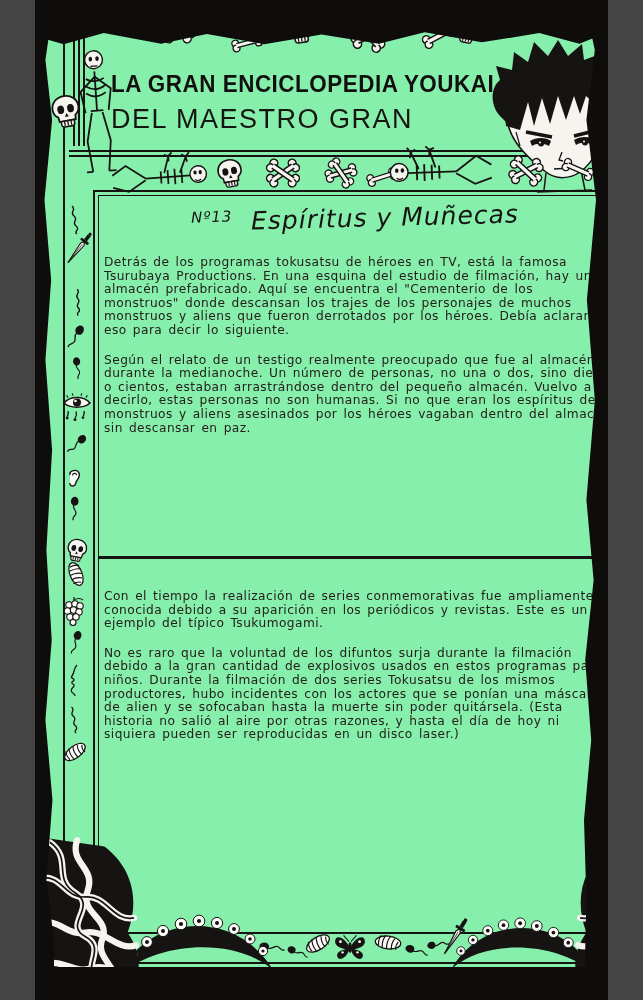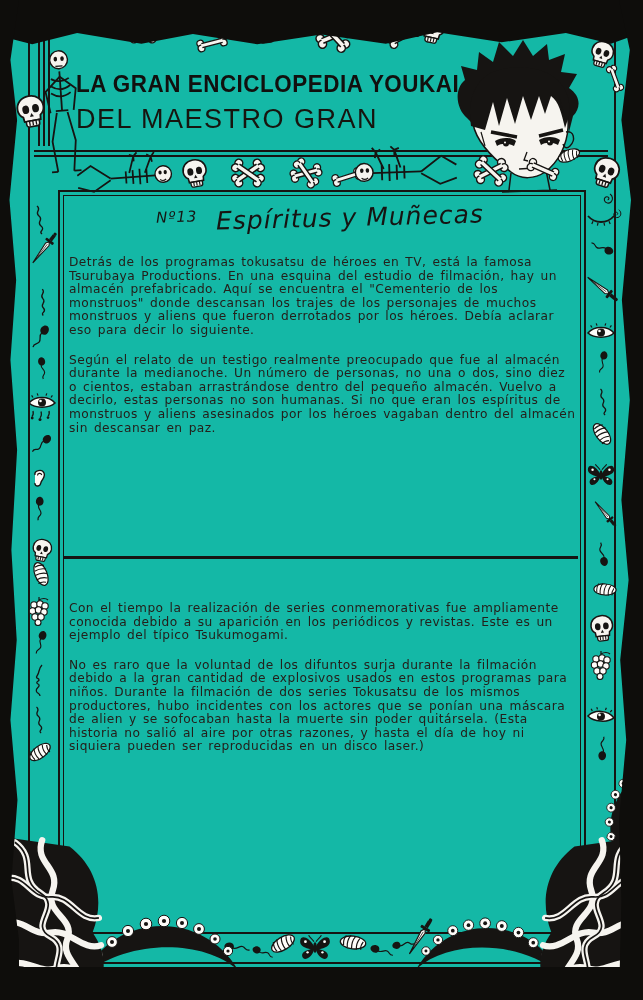--- a/index.html
+++ b/index.html
@@ -1,16 +1,16 @@
 <!DOCTYPE html>
 <html><head>
 <meta charset="utf-8">
 <style>
   html,body{margin:0;padding:0;background:#444;}
-  .page{position:relative;width:643px;height:1000px;margin:0 auto;background:#14b8a6;
+  .page{position:relative;width:573px;height:1000px;margin:0 auto;background:#86efac;
         overflow:hidden;font-family:"DejaVu Sans",sans-serif;color:#161412;}
 
   
   .edge{position:absolute;background:#0e0d0b;}
   .edge-top{left:0;top:0;width:100%;height:46px;
     clip-path:polygon(0 0,100% 0,100% 70%,95% 95%,88% 72%,78% 92%,68% 70%,60% 95%,50% 75%,40% 96%,30% 74%,22% 95%,12% 72%,5% 96%,0 78%);}
   .edge-left{left:0;top:0;width:19px;height:100%;
     clip-path:polygon(0 0,100% 0,55% 6%,90% 12%,50% 20%,85% 28%,55% 36%,90% 45%,60% 55%,88% 64%,55% 72%,92% 80%,60% 88%,100% 94%,100% 100%,0 100%);}
   .edge-right{right:0;top:0;width:24px;height:100%;
     clip-path:polygon(100% 0,0 0,45% 5%,10% 12%,50% 20%,12% 30%,45% 40%,10% 50%,40% 58%,5% 66%,30% 74%,0 82%,10% 90%,0 100%,100% 100%);}
@@ -36,21 +36,21 @@
   
   .article-header{position:absolute;left:58px;top:203px;width:524px;text-align:center;}
   .article-number{display:inline-block;font-style:italic;font-size:15px;letter-spacing:1px;
     transform:translateY(-4px) rotate(-2deg);margin-right:18px;}
   .article-title{display:inline-block;font-style:italic;font-size:25px;letter-spacing:1px;
     transform:rotate(-1.5deg);}
 
   
   .text-col{position:absolute;left:69px;width:509px;}
   .text-top{top:256px;}
-  .text-bottom{top:590px;margin-top:12px;}
+  .text-bottom{top:590px;}
   .text-col p{margin:0 0 16px;font-size:12.2px;line-height:13.6px;
     letter-spacing:.45px;word-spacing:1.8px;color:#24201b;font-weight:normal;}
   .divider{position:absolute;left:64px;top:556px;width:514px;height:3px;background:#161412;}
 
   
   .orn{position:absolute;pointer-events:none;}
   .orn svg{display:block;width:100%;height:100%;overflow:visible;}
   .defs{position:absolute;width:0;height:0;}
 </style>
 </head>

